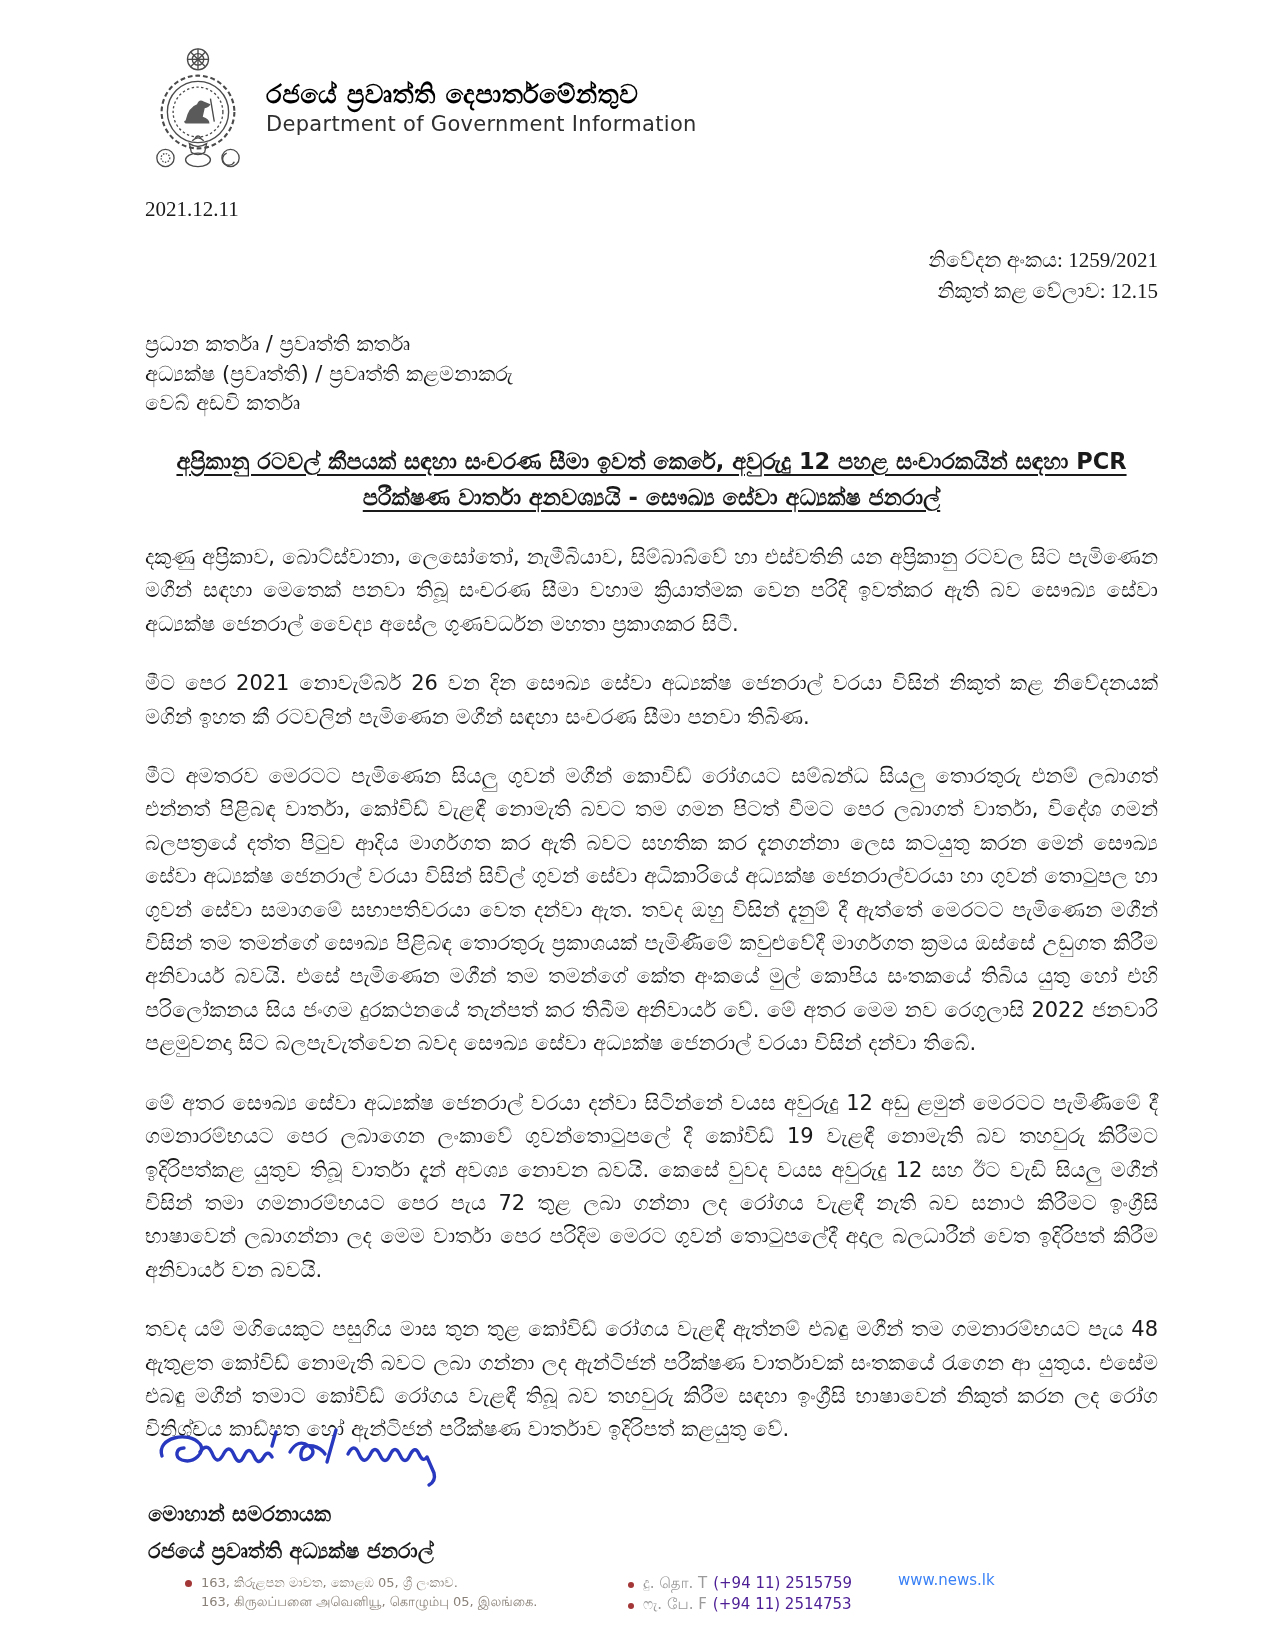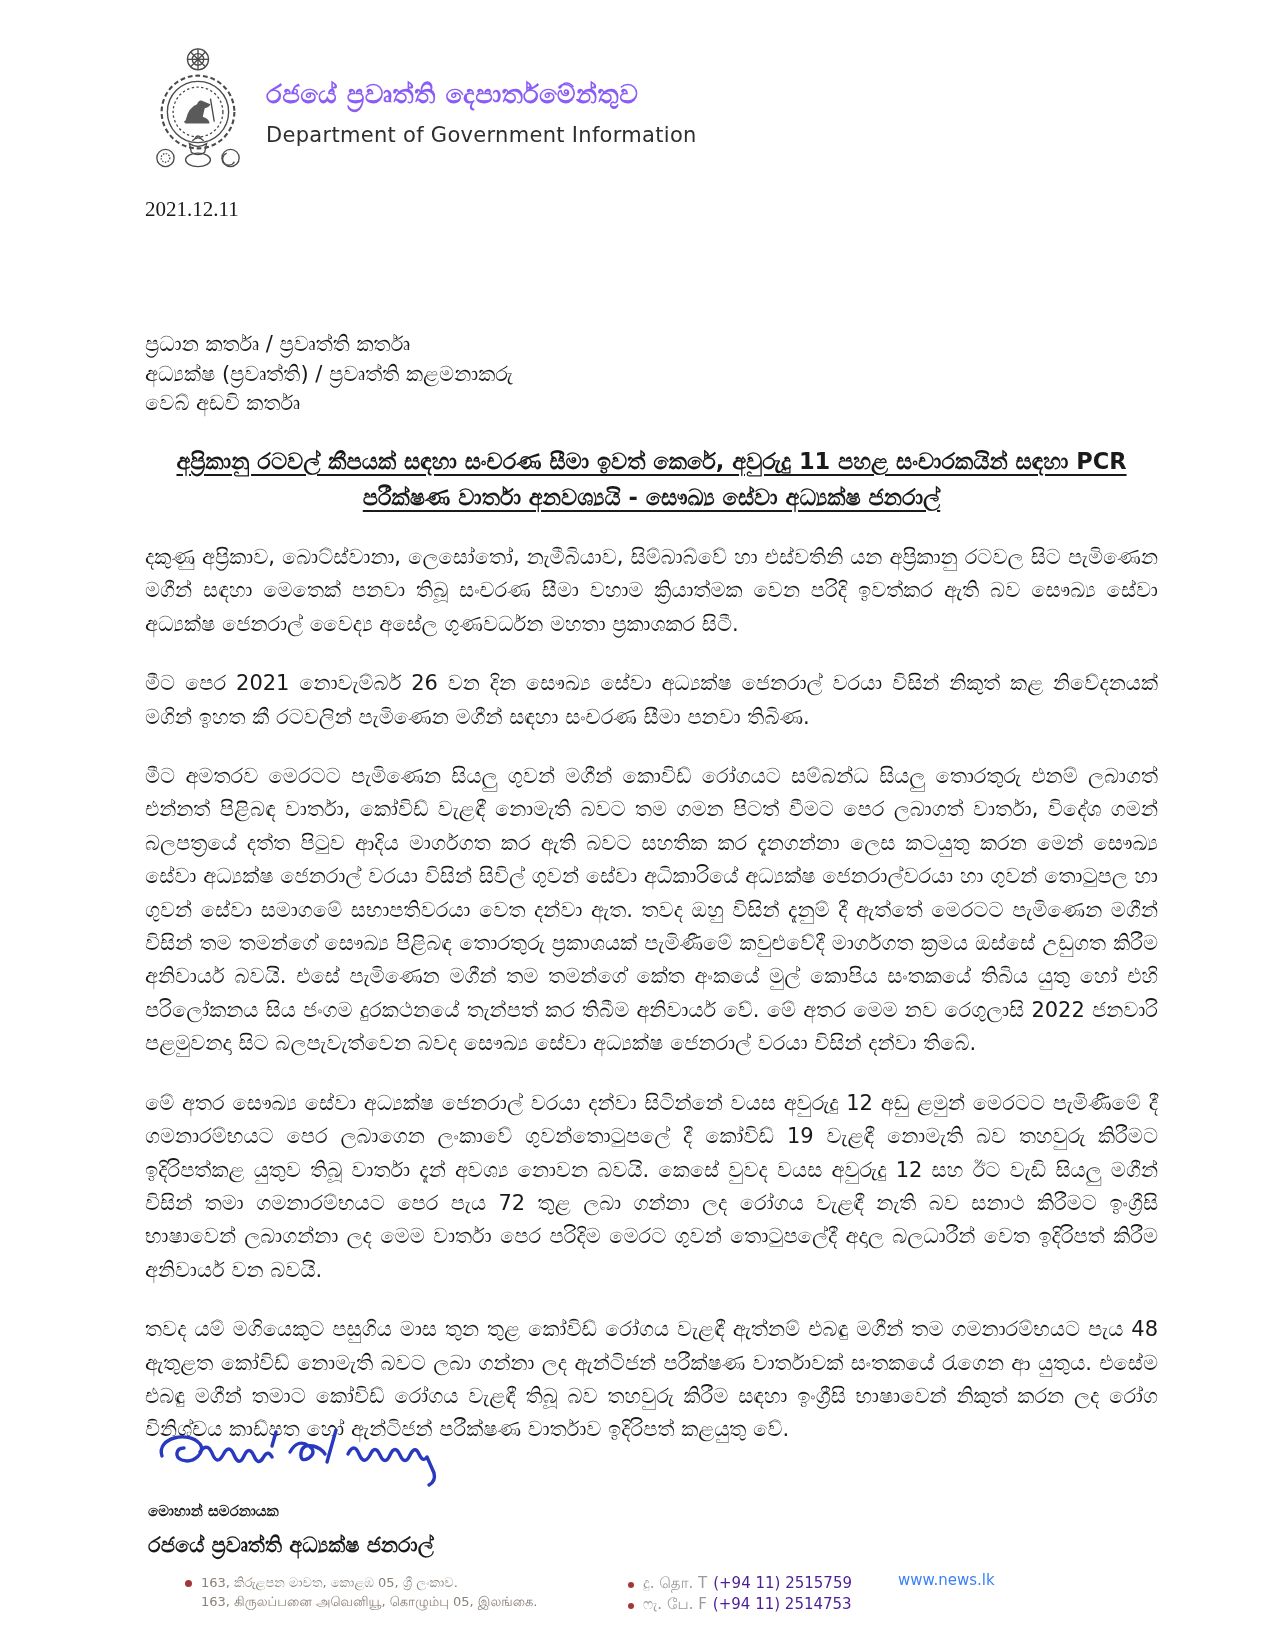--- a/index.html
+++ b/index.html
@@ -10,21 +10,21 @@
     background:#ffffff;
     font-family:"DejaVu Sans", sans-serif;
     color:#1a1a1a;
     overflow:hidden;
     margin:0 auto;
   }
   
   .letterhead { position:absolute; top:45px; left:150px; display:flex; gap:20px; }
   .emblem { width:96px; height:134px; flex:0 0 auto; }
   .dept-names { padding-top:36px; line-height:1.0; }
-  .dept-si { font-size:26px; font-weight:600; color:#8b5cf6; letter-spacing:0.5px; margin-bottom:18px; }
+  .dept-si { font-size:26px; font-weight:600; color:#000000; letter-spacing:0.5px; margin-bottom:7px; }
   .dept-ta { font-size:23px; font-weight:700; color:#3a3a3a; margin-bottom:7px; }
   .dept-en { font-size:21px; font-weight:400; color:#2f2f2f; letter-spacing:0.3px; }
 
   
   .date-line { position:absolute; top:197px; left:145px; font-family:"Liberation Serif", serif; font-size:21px; }
   .release-meta { position:absolute; top:245px; left:145px; width:1013px; text-align:right;
                   font-family:"Liberation Serif", serif; font-size:21px; line-height:31px; }
 
   
   .addressees { position:absolute; top:330px; left:145px; font-size:21px; line-height:29.5px; }
@@ -35,21 +35,21 @@
                  text-decoration:underline; text-underline-offset:5px; text-decoration-thickness:2px; }
 
   
   .body-text { position:absolute; top:541px; left:145px; width:1013px;
                font-size:21px; line-height:33.4px; text-align:justify; }
   .body-text p { margin:0 0 26px 0; }
 
   
   .sig-block { position:absolute; top:1422px; left:148px; }
   .sig-svg { width:350px; height:78px; display:block; }
-  .sig-name { font-size:15px; font-weight:700; margin-top:2px; }
+  .sig-name { font-size:21px; font-weight:700; margin-top:2px; }
   .sig-designation { font-size:21px; font-weight:700; margin-top:13px; }
 
   
   .footer { position:absolute; top:1565px; left:0; width:1275px; height:80px;
             color:#8a8178; font-size:13px; }
   .f-left   { position:absolute; left:185px; top:8px; line-height:19px; }
   .f-mid    { position:absolute; left:628px; top:8px; line-height:21px; color:#8a8a8a; }
   .f-right  { position:absolute; left:898px; top:6px; font-size:15px; color:#3b82f6; }
   .bullet { display:inline-block; width:7px; height:7px; border-radius:50%;
             background:#a33636; margin-right:9px; vertical-align:middle; }
@@ -90,29 +90,33 @@
       <path d="M44 100 q6 -6 12 0 M47 97 q3 -4 6 0"></path>
     </svg>
     <div class="dept-names">
       <div class="dept-si">රජයේ ප්‍රවෘත්ති දෙපාර්තමේන්තුව</div>
       <div class="dept-en">Department of Government Information</div>
     </div>
   </div>
 
   <div class="date-line">2021.12.11</div>
 
+  <div class="release-meta">
+    <div>නිවේදන අංකය: 1259/2021</div>
+    <div>නිකුත් කළ වේලාව: 12.15</div>
+  </div>
 
   <div class="addressees">
     <div>ප්‍රධාන කර්තෘ / ප්‍රවෘත්ති කර්තෘ</div>
     <div>අධ්‍යක්ෂ (ප්‍රවෘත්ති) / ප්‍රවෘත්ති කළමනාකරු</div>
     <div>වෙබ් අඩවි කර්තෘ</div>
   </div>
 
   <div class="title-block">
-    <div>අප්‍රිකානු රටවල් කීපයක් සඳහා සංචරණ සීමා ඉවත් කෙරේ, අවුරුදු 11 පහළ සංචාරකයින් සඳහා PCR</div>
+    <div>අප්‍රිකානු රටවල් කීපයක් සඳහා සංචරණ සීමා ඉවත් කෙරේ, අවුරුදු 12 පහළ සංචාරකයින් සඳහා PCR</div>
     <div>පරීක්ෂණ වාර්තා අනවශ්‍යයි - සෞඛ්‍ය සේවා අධ්‍යක්ෂ ජනරාල්</div>
   </div>
 
   <div class="body-text">
     <p>දකුණු අප්‍රිකාව, බොට්ස්වානා, ලෙසෝතෝ, නැමීබියාව, සිම්බාබ්වේ හා එස්වතිනි යන අප්‍රිකානු රටවල සිට පැමිණෙන මගීන් සඳහා මෙතෙක් පනවා තිබූ සංචරණ සීමා වහාම ක්‍රියාත්මක වෙන පරිදි ඉවත්කර ඇති බව සෞඛ්‍ය සේවා අධ්‍යක්ෂ ජෙනරාල් වෛද්‍ය අසේල ගුණවර්ධන මහතා ප්‍රකාශකර සිටී.</p>
     <p>මීට පෙර 2021 නොවැම්බර් 26 වන දින සෞඛ්‍ය සේවා අධ්‍යක්ෂ ජෙනරාල් වරයා විසින් නිකුත් කළ නිවේදනයක් මගින් ඉහත කී රටවලින් පැමිණෙන මගීන් සඳහා සංචරණ සීමා පනවා තිබිණ.</p>
     <p>මීට අමතරව මෙරටට පැමිණෙන සියලු ගුවන් මගීන් කොවිඩ් රෝගයට සම්බන්ධ සියලු තොරතුරු එනම් ලබාගත් එන්නත් පිළිබඳ වාර්තා, කෝවිඩ් වැළඳී නොමැති බවට තම ගමන පිටත් වීමට පෙර ලබාගත් වාර්තා, විදේශ ගමන් බලපත්‍රයේ දත්ත පිටුව ආදිය මාර්ගගත කර ඇති බවට සහතික කර දැනගන්නා ලෙස කටයුතු කරන මෙන් සෞඛ්‍ය සේවා අධ්‍යක්ෂ ජෙනරාල් වරයා විසින් සිවිල් ගුවන් සේවා අධිකාරියේ අධ්‍යක්ෂ ජෙනරාල්වරයා හා ගුවන් තොටුපල හා ගුවන් සේවා සමාගමේ සභාපතිවරයා වෙත දන්වා ඇත.  තවද ඔහු විසින් දැනුම් දී ඇත්තේ මෙරටට පැමිණෙන මගීන් විසින්  තම තමන්ගේ සෞඛ්‍ය පිළිබඳ තොරතුරු ප්‍රකාශයක් පැමිණීමේ කවුළුවේදී මාර්ගගත ක්‍රමය ඔස්සේ උඩුගත කිරීම අනිවාර්ය බවයි. එසේ පැමිණෙන මගීන් තම තමන්ගේ කේත අංකයේ මුල් කොපිය සංතකයේ තිබිය යුතු හෝ එහි පරිලෝකනය සිය ජංගම දුරකථනයේ තැන්පත් කර තිබීම අනිවාර්ය වේ. මේ අතර මෙම නව රෙගුලාසි 2022 ජනවාරි පළමුවනදා සිට බලපැවැත්වෙන බවද සෞඛ්‍ය සේවා අධ්‍යක්ෂ ජෙනරාල් වරයා විසින් දන්වා තිබේ.</p>
     <p>මේ අතර සෞඛ්‍ය සේවා අධ්‍යක්ෂ ජෙනරාල් වරයා දන්වා සිටින්නේ වයස අවුරුදු 12 අඩු ළමුන් මෙරටට පැමිණීමේ දී ගමනාරම්භයට පෙර ලබාගෙන ලංකාවේ ගුවන්තොටුපලේ දී කෝවිඩ් 19 වැළඳී නොමැති බව තහවුරු කිරීමට ඉදිරිපත්කළ යුතුව තිබූ වාර්තා දැන් අවශ්‍ය නොවන බවයි.  කෙසේ වුවද වයස අවුරුදු 12 සහ ඊට වැඩි සියලු මගීන් විසින් තමා ගමනාරම්භයට පෙර පැය 72 තුළ ලබා ගන්නා ලද රෝගය වැළඳී නැති බව සනාථ කිරීමට ඉංග්‍රීසි භාෂාවෙන් ලබාගන්නා ලද මෙම වාර්තා පෙර පරිදිම මෙරට ගුවන් තොටුපලේදී අදාල බලධාරීන් වෙත ඉදිරිපත් කිරීම අනිවාර්ය වන බවයි.</p>
     <p>තවද යම් මගියෙකුට පසුගිය මාස තුන තුළ කෝවිඩ් රෝගය වැළඳී ඇත්නම් එබඳු මගීන් තම ගමනාරම්භයට පැය 48 ඇතුළත කෝවිඩ් නොමැති බවට ලබා ගන්නා ලද ඇන්ටිජන් පරීක්ෂණ වාර්තාවක් සංතකයේ රැගෙන ආ යුතුය. එසේම එබඳු මගීන් තමාට කෝවිඩ් රෝගය වැළඳී තිබූ බව තහවුරු කිරීම සඳහා ඉංග්‍රීසි භාෂාවෙන් නිකුත් කරන ලද රෝග විනිශ්චය කාඩ්පත හෝ ඇන්ටිජන් පරීක්ෂණ වාර්තාව ඉදිරිපත් කළයුතු වේ.</p>
   </div>

